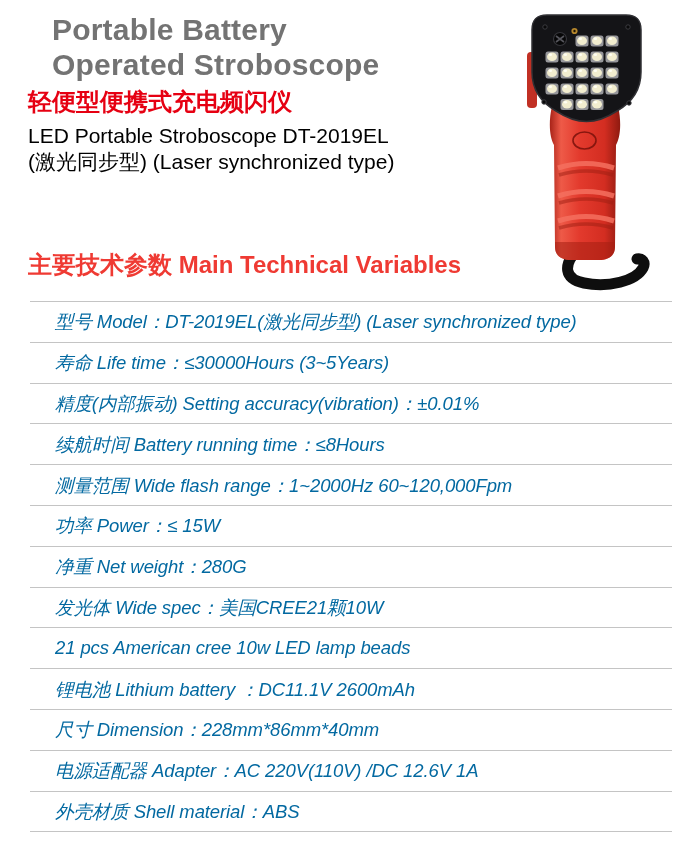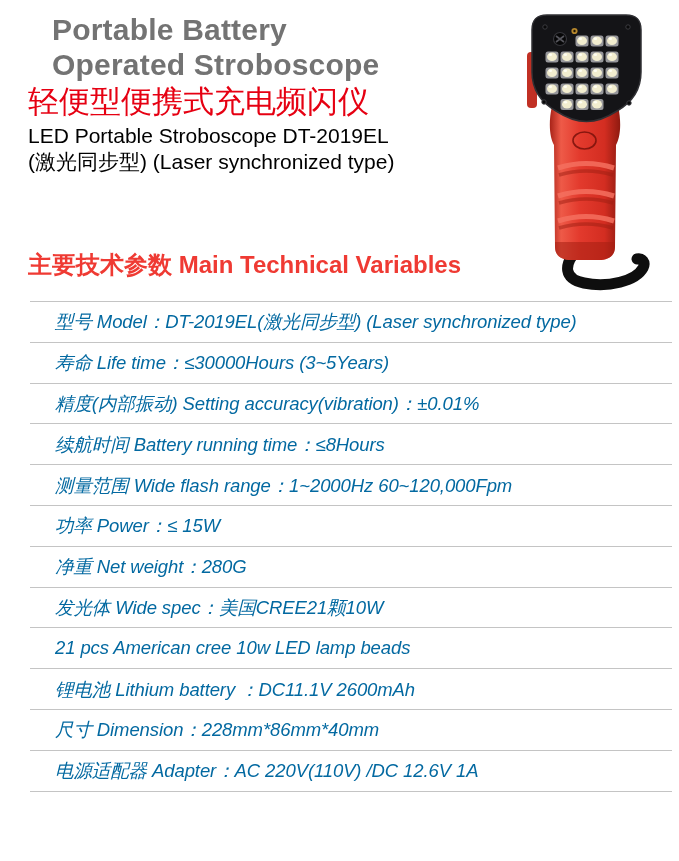--- a/index.html
+++ b/index.html
@@ -2,22 +2,22 @@
 <html><head>
 <meta charset="utf-8">
 <style>
   * { margin:0; padding:0; box-sizing:border-box; }
   html,body { background:#ffffff; }
   body { font-family:"Liberation Sans","DejaVu Sans",sans-serif; }
   .page { position:relative; width:679px; height:861px; background:#ffffff; overflow:hidden; }
 
   .title-en { position:absolute; left:28px; top:12px; font-size:30px; line-height:35px;
               font-weight:700; color:#737373; letter-spacing:.2px;margin-left:24px; }
-  .title-cn { position:absolute; left:28px; top:82px; font-size:31px; line-height:40px;
-              font-weight:400; color:#e60012; }
+  .title-cn { position:absolute; left:28px; top:82px; font-size:24px; line-height:40px;
+              font-weight:700; color:#e60012; }
   .subtitle { position:absolute; left:28px; top:123px; font-size:21px; line-height:26px;
               color:#000000; }
   .section-heading { position:absolute; left:28px; top:250px; font-size:24px; line-height:30px;
               font-weight:700; color:#ef3a33; }
 
   .figure { position:absolute; left:450px; top:0; width:229px; height:300px; }
 
   .spec-table { position:absolute; left:30px; top:301px; width:642px;
                 border-bottom:1.5px solid #c4c4c4; }
   .spec-row { height:40.8px; border-top:1.5px solid #c4c4c4; display:flex; align-items:center;
@@ -170,15 +170,16 @@
       <div class="spec-row">精度(内部振动) Setting accuracy(vibration)：±0.01%</div>
       <div class="spec-row">续航时间 Battery running time：≤8Hours</div>
       <div class="spec-row">测量范围 Wide flash range：1~2000Hz 60~120,000Fpm</div>
       <div class="spec-row">功率 Power：≤ 15W</div>
       <div class="spec-row">净重 Net weight：280G</div>
       <div class="spec-row">发光体 Wide spec：美国CREE21颗10W</div>
       <div class="spec-row">21 pcs American cree 10w LED lamp beads</div>
       <div class="spec-row">锂电池 Lithium battery ：DC11.1V 2600mAh</div>
       <div class="spec-row">尺寸 Dimension：228mm*86mm*40mm</div>
       <div class="spec-row">电源适配器 Adapter：AC 220V(110V) /DC 12.6V 1A</div>
+      <div class="spec-row">外壳材质 Shell material：ABS</div>
     </div>
 
 </div>
 
 </body></html>

